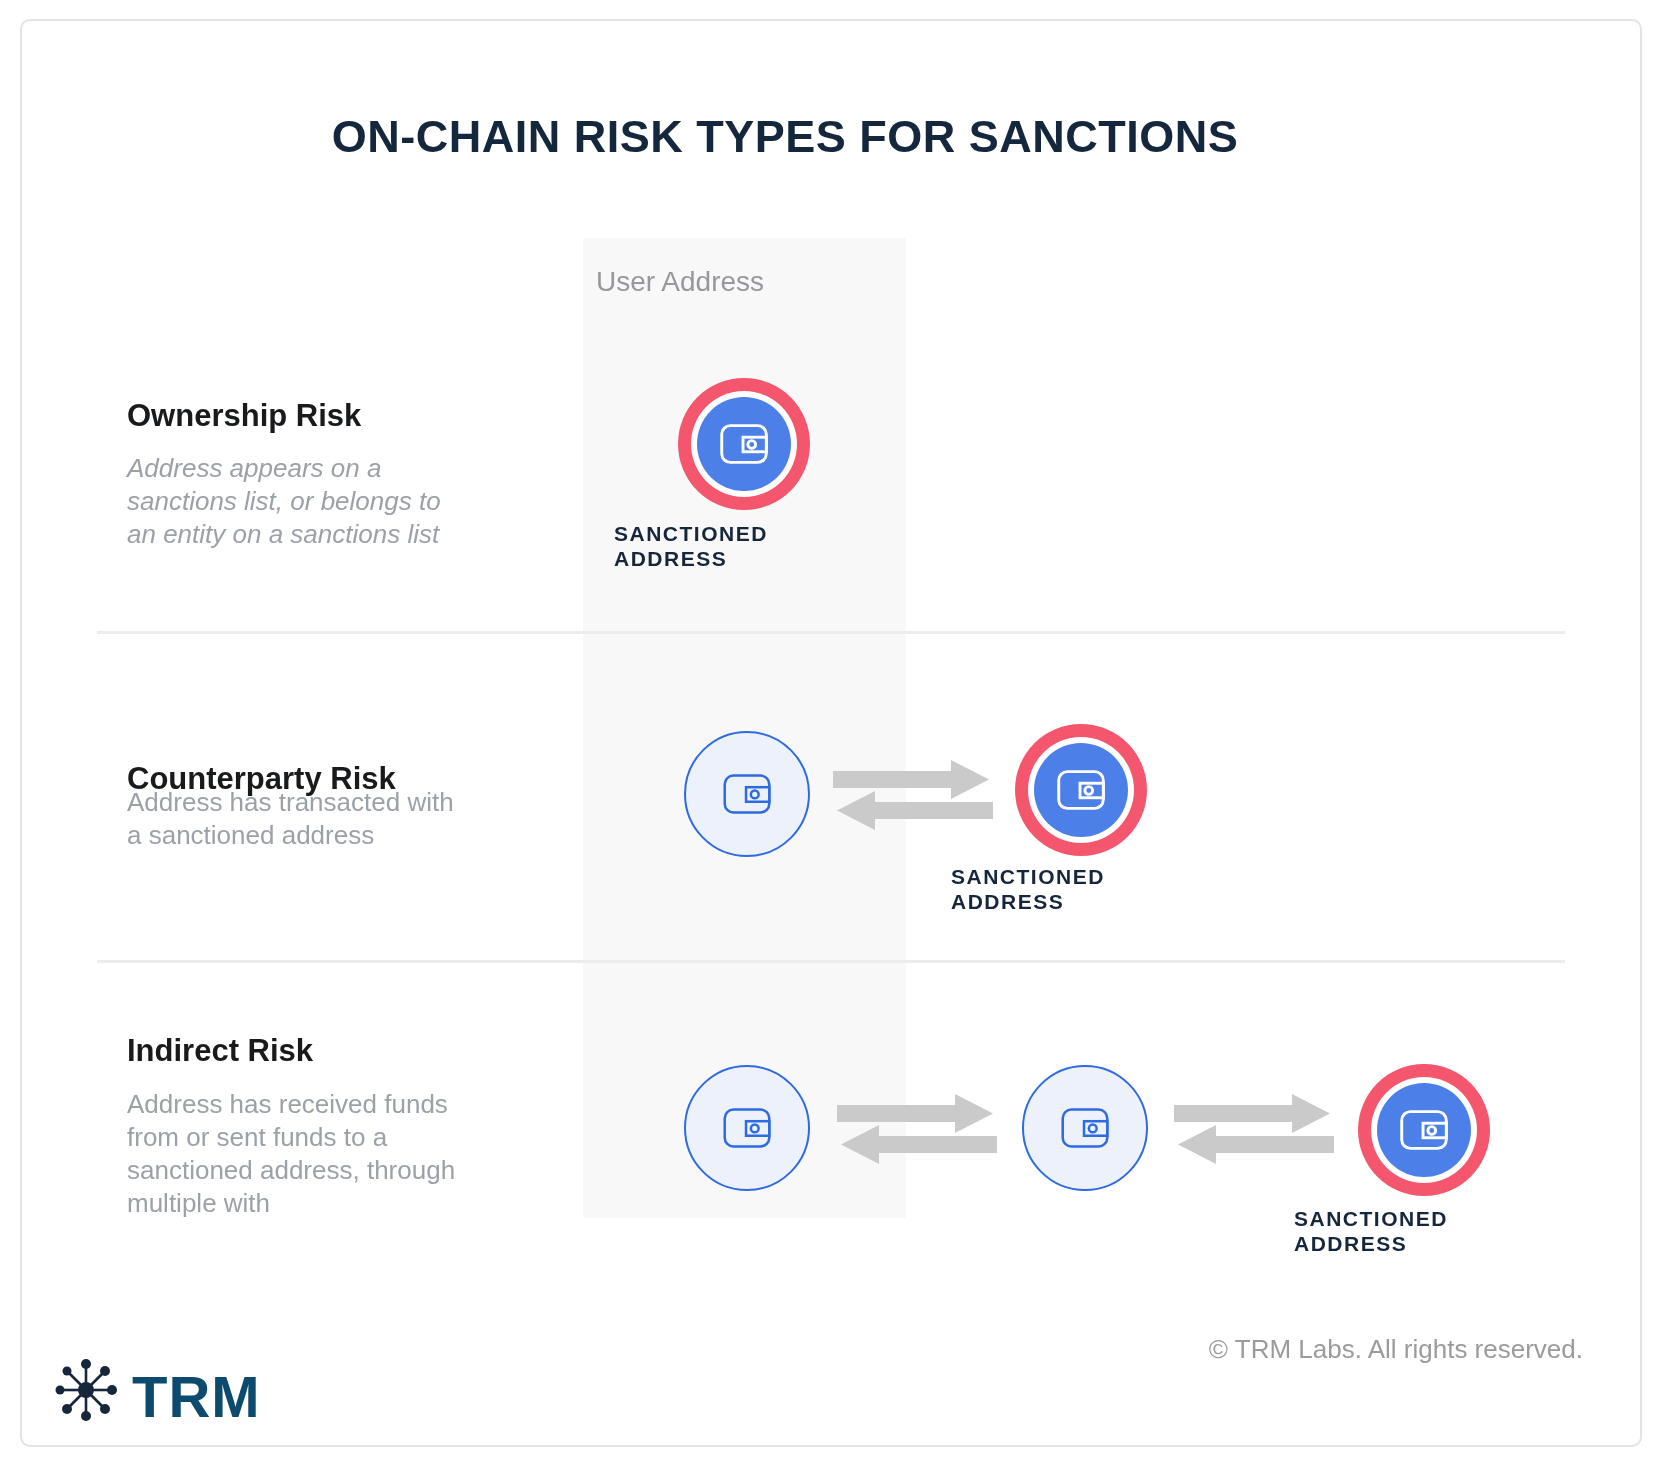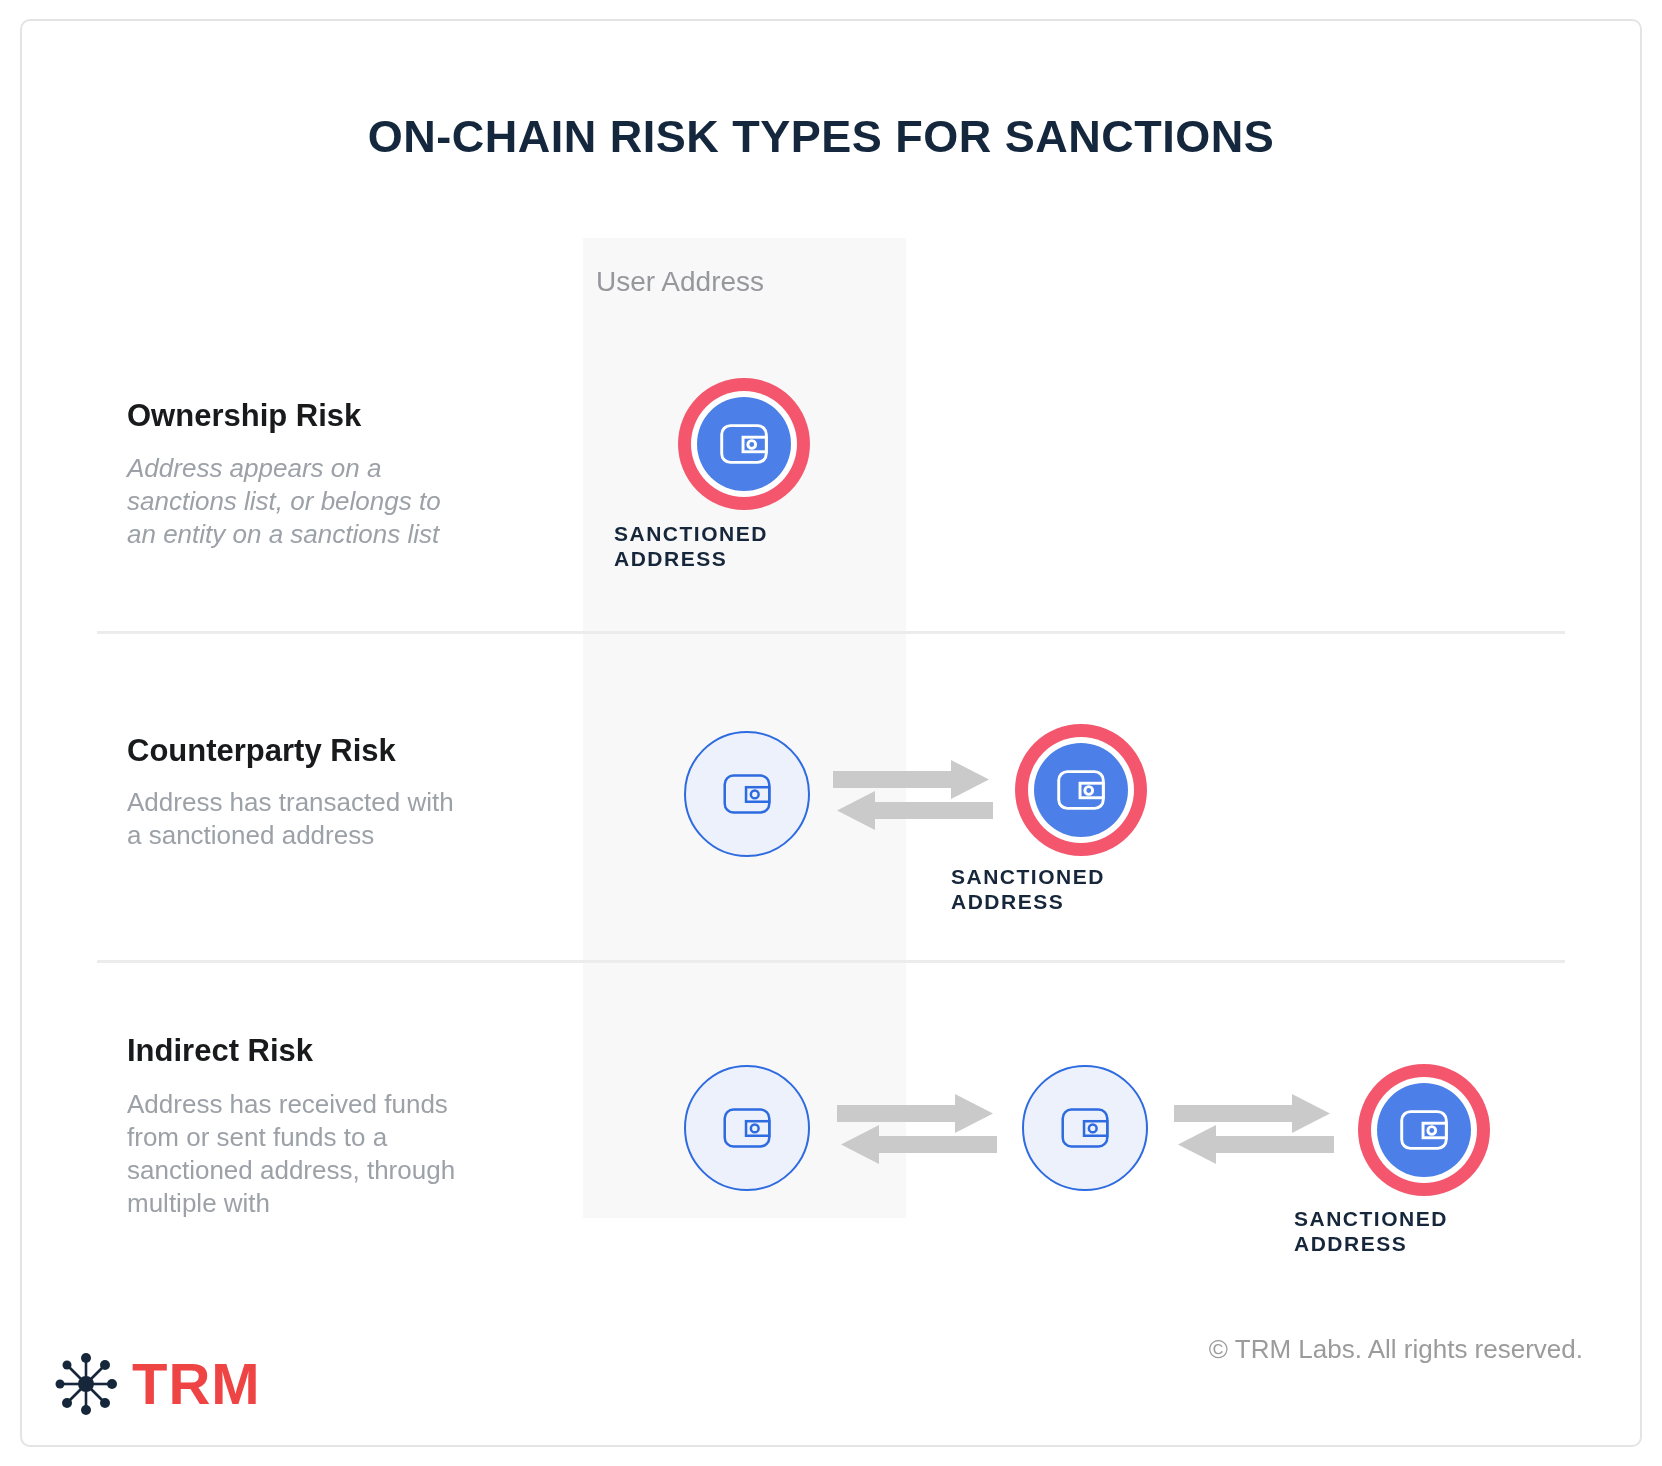--- a/index.html
+++ b/index.html
@@ -12,21 +12,20 @@
   }
   .card-border{
     position:absolute;left:20px;top:19px;right:20px;bottom:19px;
     border:2px solid #E4E4E4;border-radius:10px;
   }
   .page-title{
     position:absolute;left:0;top:111px;width:1570px;
     text-align:center;
     font-size:45px;font-weight:800;letter-spacing:0.5px;
     color:#14273D;
-    margin-left:36px;
   }
   .user-col{
     position:absolute;left:583px;top:238px;width:323px;height:980px;
     background:#F8F8F8;
   }
   .user-col-label{
     position:absolute;left:596px;top:266px;width:323px;
     text-align:left;font-size:28px;color:#96989C;
   }
   .divider{
@@ -66,21 +65,21 @@
     position:absolute;width:260px;text-align:left;
     font-size:21px;font-weight:700;letter-spacing:1.5px;line-height:25px;
     color:#16273B;white-space:pre-line;
   }
   .arrows{position:absolute;width:160px;height:96px;}
   .footer-logo{
     position:absolute;left:53px;top:1350px;
     display:flex;align-items:center;gap:13px;
   }
   .brand-text{
-    font-size:58px;font-weight:800;color:#ef4444;letter-spacing:1px;
+    font-size:58px;font-weight:800;color:#0c4a6e;letter-spacing:1px;margin-top:13px;
   }
   .copyright{
     position:absolute;right:79px;top:1334px;
     font-size:26px;color:#9B9B9B;
   }
 </style>
 </head>
 <body>
 
 <div class="canvas">
@@ -107,21 +106,21 @@
           <rect x="9" y="13" width="46" height="38" rx="9" fill="none" stroke="#ffffff" stroke-width="3"></rect>
           <rect x="31" y="25" width="24" height="15" fill="#4C80E8" stroke="#ffffff" stroke-width="3"></rect>
           <circle cx="40" cy="32.5" r="4" fill="none" stroke="#ffffff" stroke-width="3"></circle>
         </svg>
       </div>
     </div>
   </div>
   <div class="sanctioned-label" style="left:614px;top:521px;">SANCTIONED
 ADDRESS</div>
 
-  <div class="risk-heading" style="top:733px;">Counterparty Risk</div>
+  <div class="risk-heading" style="top:761px;">Counterparty Risk</div>
   <div class="risk-desc" style="top:786px;">Address has transacted with
 a sanctioned address</div>
 
   <div class="plain-wallet" style="left:684px;top:731px;">
     <svg width="62" height="62" viewBox="0 0 64 64">
       <rect x="9" y="13" width="46" height="38" rx="9" fill="none" stroke="#2E6BE0" stroke-width="2.6"></rect>
       <rect x="31" y="25" width="24" height="15" fill="#EDF1FB" stroke="#2E6BE0" stroke-width="2.6"></rect>
       <circle cx="40" cy="32.5" r="4" fill="none" stroke="#2E6BE0" stroke-width="2.6"></circle>
     </svg>
   </div>

